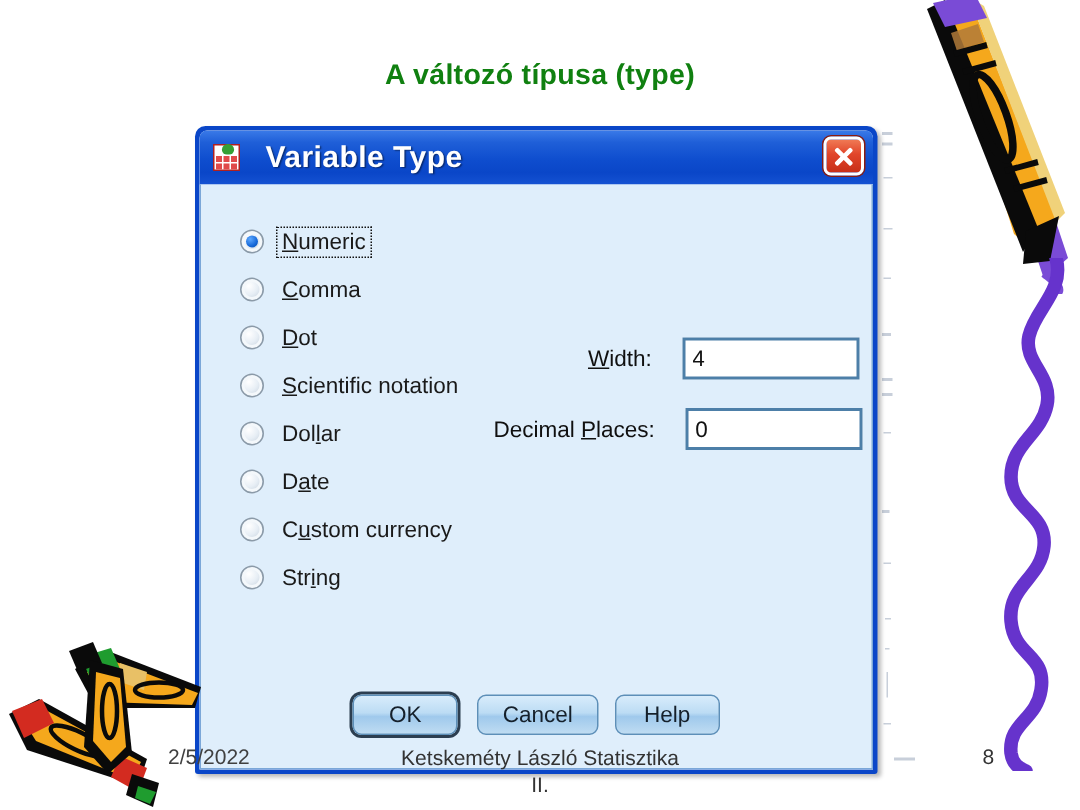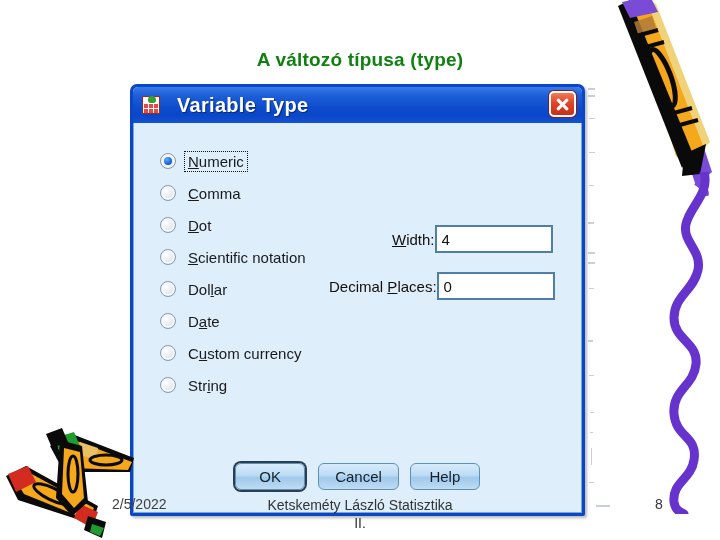--- a/index.html
+++ b/index.html
@@ -12,21 +12,21 @@
     height: 540px;
     position: relative;
     overflow: hidden;
     font-family: "Liberation Sans", sans-serif;
   }
 
   
   .slide-title {
     position: absolute;
     left: 0;
-    top: 49px;
+    top: 40px;
     width: 720px;
     text-align: center;
     color: #108010;
     font-size: 19px;
     font-weight: bold;
     letter-spacing: 0.2px;
   }
 
   
   .bg-artifact {
@@ -183,21 +183,21 @@
     display: flex;
     align-items: center;
   }
   .field-row.width        { left: 258px; top: 102px; }
   .field-row.decimals     { left: 195px; top: 149px; }
   .field-label {
     font-size: 15px;
     color: #101010;
     text-align: right;
     white-space: nowrap;
-    margin-right: 0;
+    margin-right: 20px;
   }
   .field-label .mn { text-decoration: underline; }
   .field-input {
     width: 118px;
     height: 28px;
     background: #ffffff;
     border: 2px solid #4d7fa8;
     box-sizing: border-box;
     font-size: 15px;
     color: #111;

